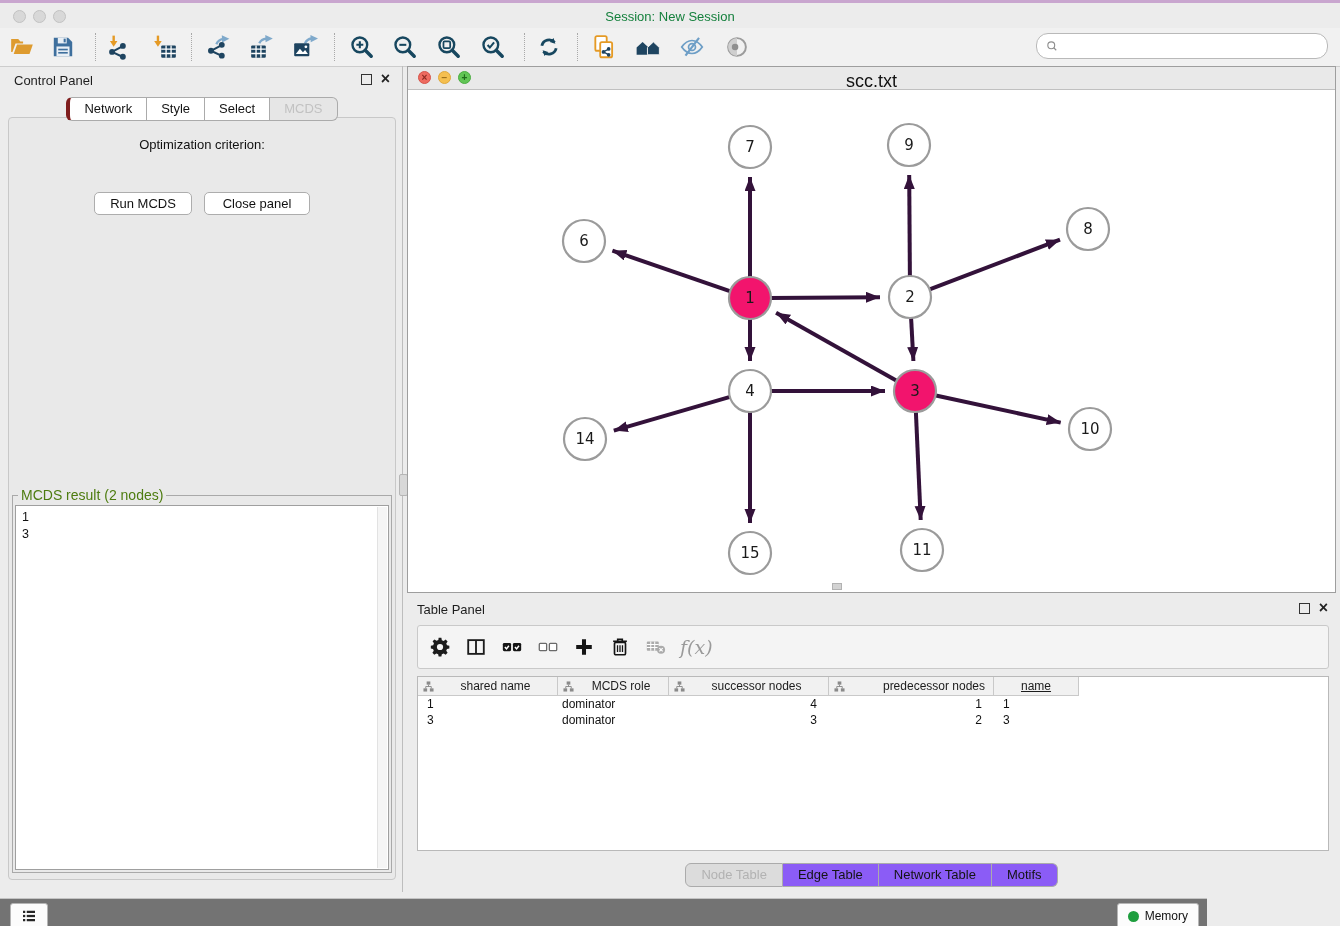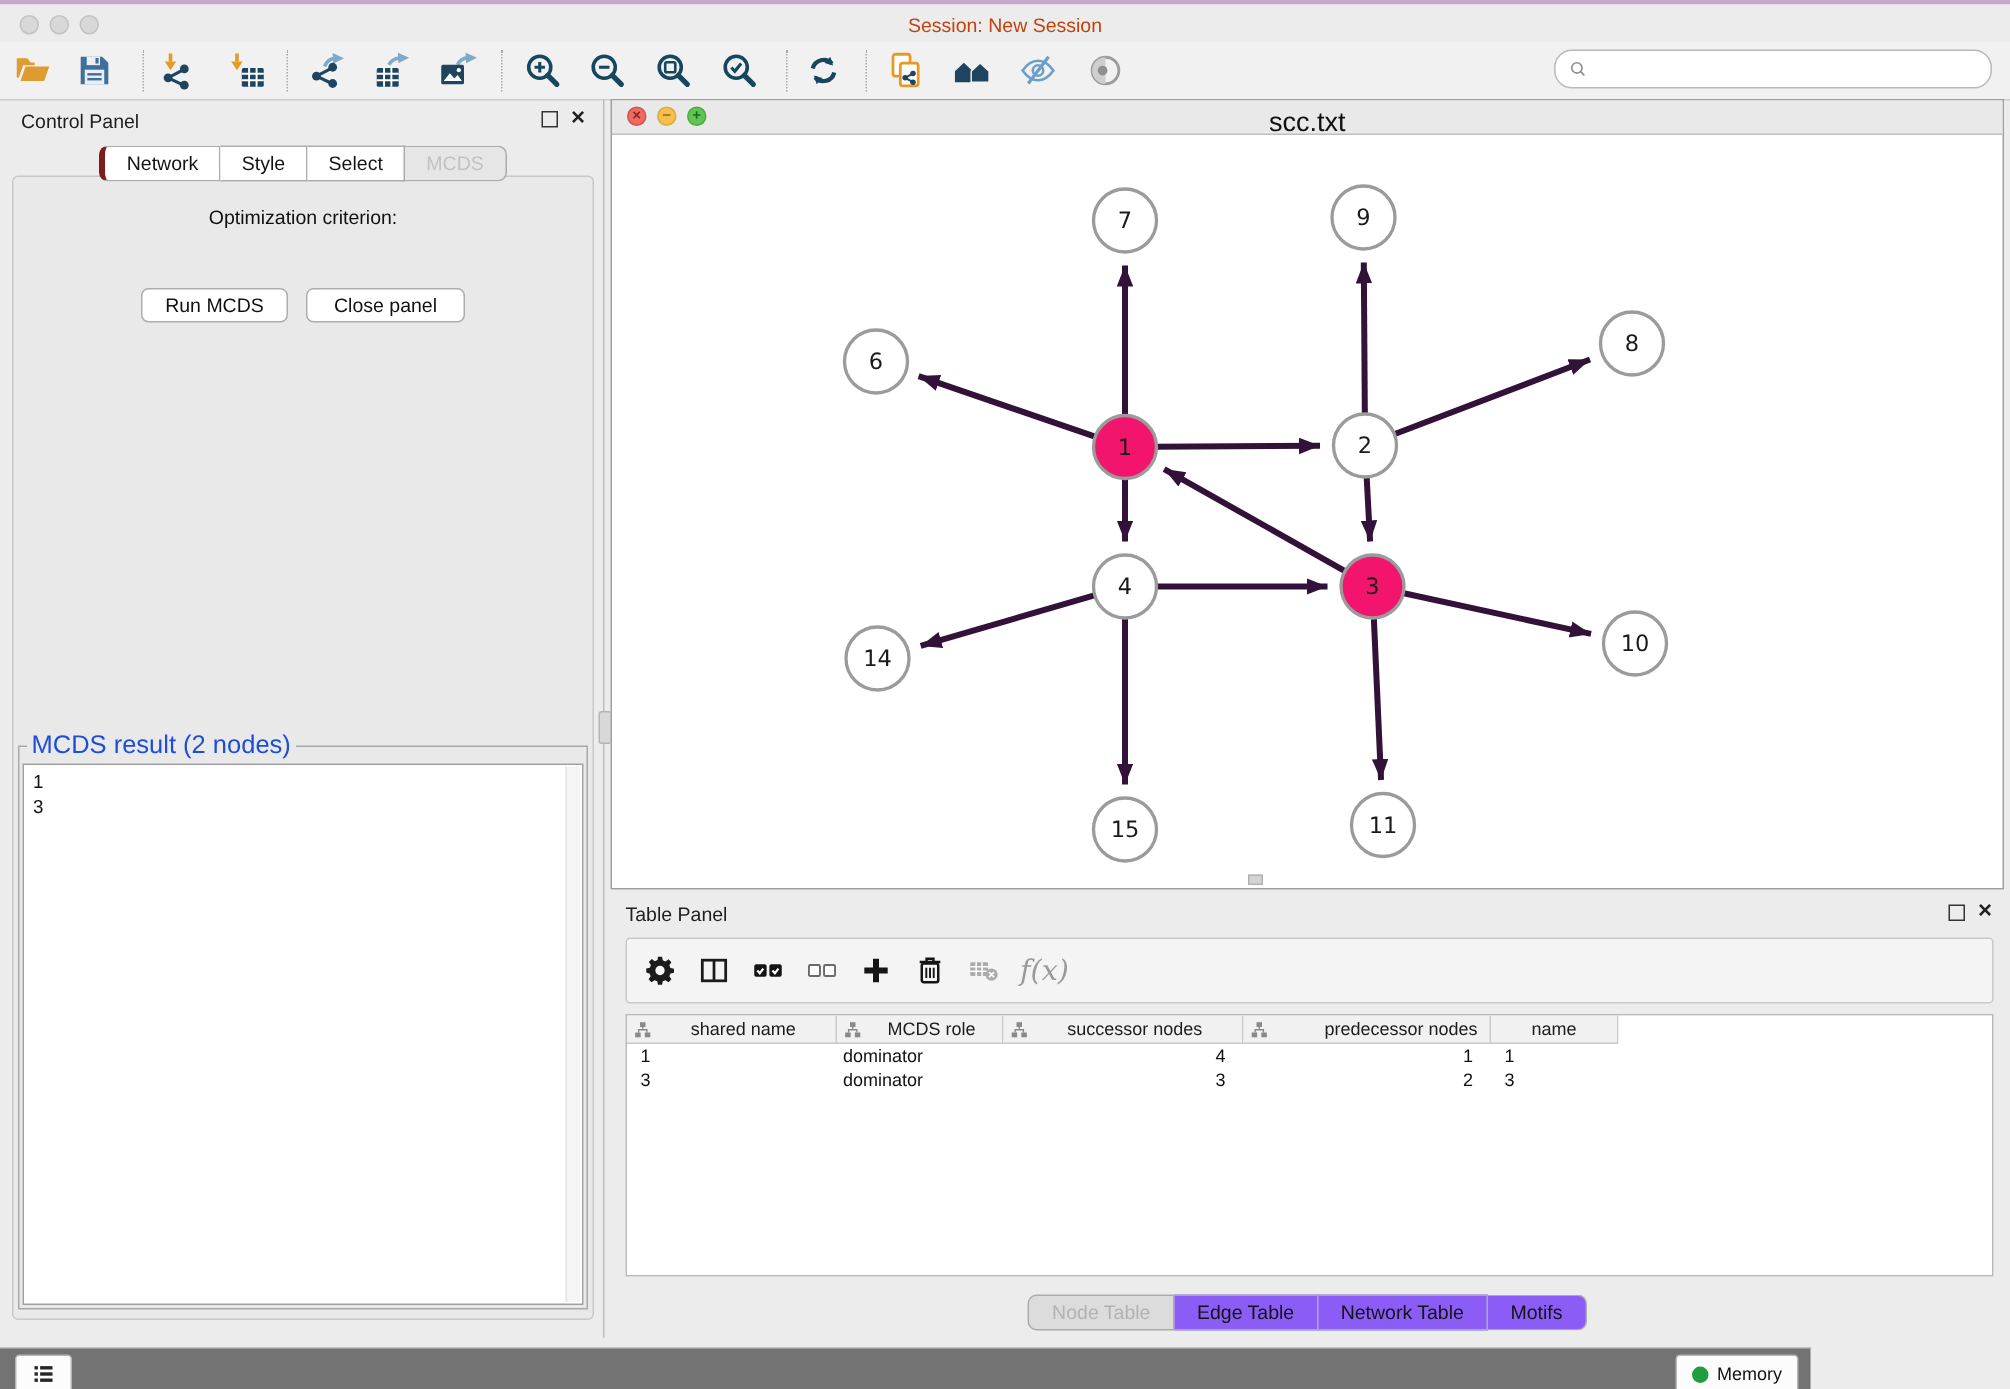--- a/index.html
+++ b/index.html
@@ -6,21 +6,21 @@
   #app{position:relative;width:1340px;height:926px;background:#ECECEC;
        font-family:"Liberation Sans",sans-serif;overflow:hidden;
        -webkit-font-smoothing:antialiased;}
   
   #accent{position:absolute;left:0;top:0;width:1340px;height:3px;background:#C9A6CF;}
   #titlebar{position:absolute;left:0;top:3px;width:1340px;height:25px;background:#ECECEC;
             border-bottom:1px solid #D4D4D4;}
   .tl-gray{position:absolute;top:7px;width:13px;height:13px;border-radius:50%;
            background:#D8D8D8;border:1px solid #C2C2C2;box-sizing:border-box;}
   #win-title{position:absolute;left:0;right:0;top:6px;text-align:center;
-             font-size:13px;color:#c2410c;}
+             font-size:13px;color:#15803d;}
   
   #toolbar{position:absolute;left:0;top:28px;width:1340px;height:38px;background:#F1F1F1;
            border-bottom:1px solid #CDCDCD;}
   .tb-btn{position:absolute;top:3px;width:34px;height:32px;display:flex;align-items:center;
           justify-content:center;}
   .tb-btn svg{width:26px;height:26px;}
   .tb-sep{position:absolute;top:5px;height:28px;border-left:1px dotted #A9A9A9;width:0;}
   #search-wrap{position:absolute;right:12px;top:5px;width:290px;height:24px;background:#fff;
                border:1px solid #B9B9B9;border-radius:12px;display:flex;align-items:center;}
   #search-wrap svg{width:15px;height:15px;margin-left:8px;flex:0 0 auto;}
@@ -46,21 +46,21 @@
              box-sizing:border-box;}
   #criterion .val{flex:1;font-size:13px;color:#111;padding-left:12px;}
   #criterion svg{width:9px;height:14px;margin-right:8px;}
   .cp-btn{position:absolute;top:126px;height:23px;background:#FFFFFF;border:1px solid #ADADAD;
           border-radius:5px;font-size:13px;color:#111;display:flex;align-items:center;
           justify-content:center;box-sizing:border-box;}
   #run-btn{left:90px;width:98px;}
   #closep-btn{left:200px;width:106px;}
   #result-fieldset{position:absolute;left:8px;top:421px;width:374px;height:380px;
                    border:1px solid #A9A9A9;margin:0;padding:2px;background:#E9E9E9;}
-  #result-fieldset legend{font-size:17px;color:#1d4ed8;padding:0 3px;margin-left:3px;}
+  #result-fieldset legend{font-size:14px;color:#4d7c0f;padding:0 3px;margin-left:3px;}
   #result-box{position:relative;width:100%;height:100%;background:#fff;
               border:1px solid #9F9F9F;box-sizing:border-box;}
   #result-text{white-space:pre;font-size:12.5px;color:#111;padding:3px 6px;line-height:17px;}
   #result-scroll{position:absolute;right:1px;top:1px;bottom:1px;width:9px;background:#F5F5F5;
                  border-left:1px solid #E2E2E2;}
   
   #v-splitter{position:absolute;left:402px;top:66px;width:1px;height:826px;background:#BDBDBD;}
   #v-handle{position:absolute;left:399px;top:474px;width:7px;height:20px;background:#D8D8D8;
             border:1px solid #B5B5B5;border-radius:2px;}
   
@@ -514,21 +514,21 @@
                 <path d="M6 4v2M3 8V6h6v2"></path>
               </g>
               <g fill="#8A8A8A">
                 <rect x="4" y="0.5" width="4" height="3.5"></rect>
                 <rect x="0.5" y="8" width="4" height="3.5"></rect>
                 <rect x="7.5" y="8" width="4" height="3.5"></rect>
               </g>
             </svg>
             <span class="lbl">predecessor nodes</span>
           </div>
-          <div class="th" style="width: 85px;">
+          <div class="th" style="width: 85px; text-decoration: underline;">
             <span class="lbl">name</span>
           </div>
           <div class="th filler"></div>
         </div>
       <div id="table-body">
           <div class="tr">
             <div class="td left" style="width: 140px;">1</div>
             <div class="td left2" style="width: 111px;">dominator</div>
             <div class="td right" style="width: 160px;">4</div>
             <div class="td right" style="width: 165px;">1</div>

